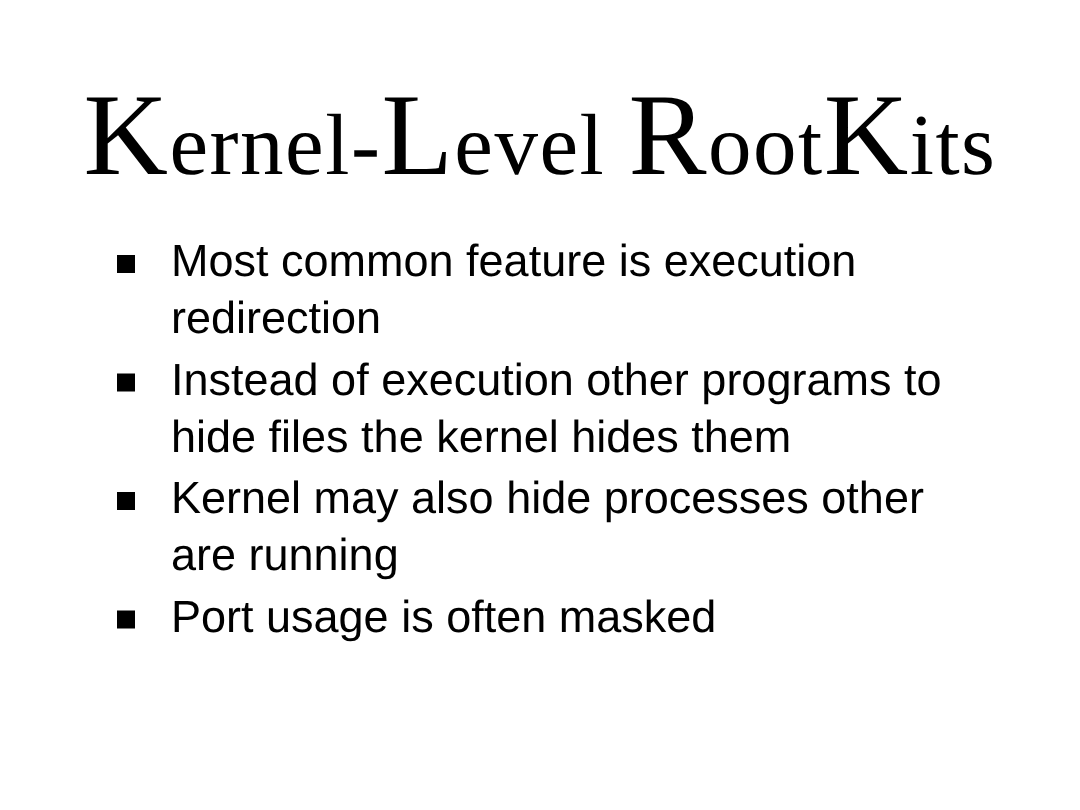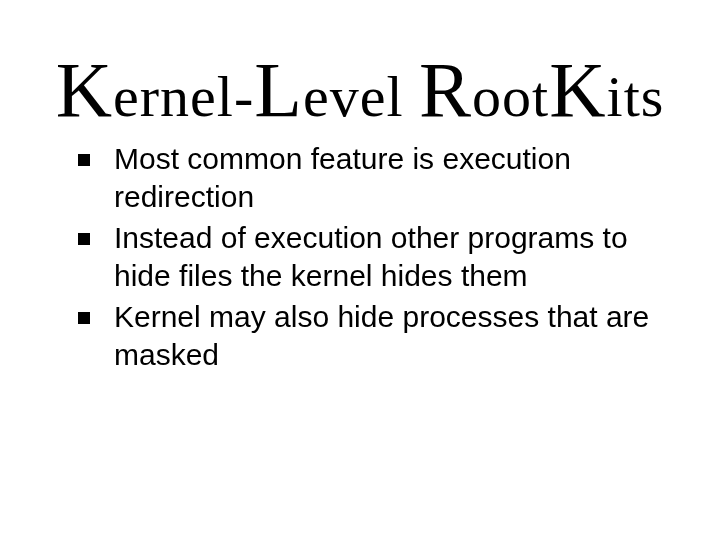--- a/index.html
+++ b/index.html
@@ -30,21 +30,21 @@
     line-height: 1.05;
     letter-spacing: 1px;
     font-weight: normal;
     margin-top: 29px;
   }
   .title .big {
     font-size: 78px;
   }
   .content {
     position: absolute;
-    top: 140px;
+    top: 156px;
     left: 78px;
     right: 60px;
   }
   .bullet-row {
     display: flex;
     align-items: flex-start;
     margin-bottom: 4px;
   }
   .bullet-mark {
     width: 12px;
@@ -72,17 +72,21 @@
     <div class="bullet-row">
       <div class="bullet-mark"></div>
       <div class="bullet-text">Most common feature is execution redirection</div>
     </div>
     <div class="bullet-row">
       <div class="bullet-mark"></div>
       <div class="bullet-text">Instead of execution other programs to hide files the kernel hides them</div>
     </div>
     <div class="bullet-row">
       <div class="bullet-mark"></div>
-      <div class="bullet-text">Kernel may also hide processes that are masked</div>
+      <div class="bullet-text">Kernel may also hide processes other are running</div>
+    </div>
+    <div class="bullet-row">
+      <div class="bullet-mark"></div>
+      <div class="bullet-text">Port usage is often masked</div>
     </div>
   </div>
 
 </div>
 
 </body></html>

